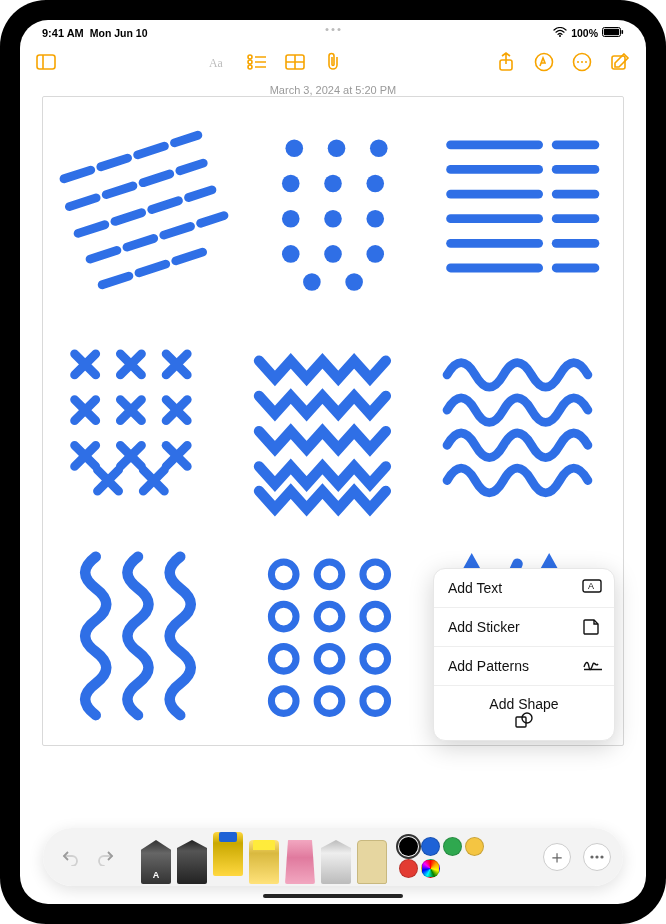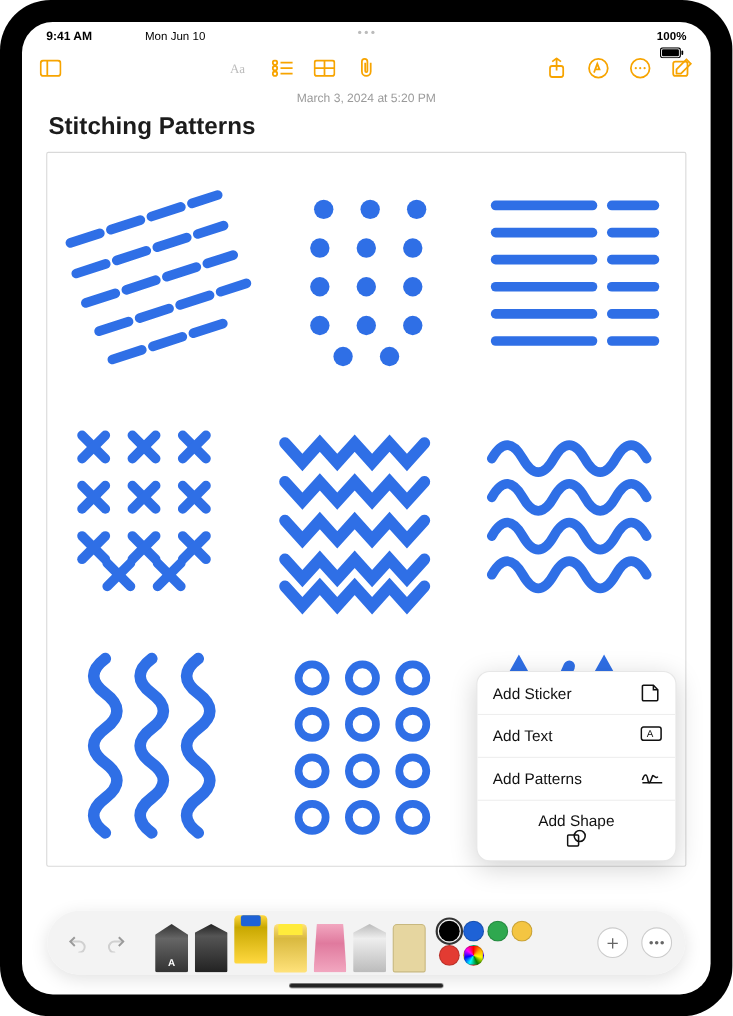--- a/index.html
+++ b/index.html
@@ -31,23 +31,23 @@
   .status-bar {
     height: 22px;
     display: flex;
     justify-content: space-between;
     align-items: center;
     padding: 4px 22px 0 22px;
     font-size: 11px;
     font-weight: 600;
     color: #000;
   }
-  .status-left { display: flex; gap: 24px; align-items: flex-end; }
-  .status-left span:nth-child(2){ font-weight:400; font-size:10.5px;margin-left:24px;}
-  .status-right { display: flex; gap: 4px; align-items: center; font-size:10.5px;flex-direction:column;}
+  .status-left { display: flex; gap: 6px; align-items: flex-end; }
+  .status-left span:nth-child(2){ font-weight:700; font-size:10.5px;}
+  .status-right { display: flex; gap: 4px; align-items: center; font-size:10.5px;}
   .wifi-icon, .battery-icon { display:inline-block; }
   .pill {
     position: absolute; top: 8px; left: 50%; transform: translateX(-50%);
     display:flex; gap:3px;
   }
   .pill span { width:3px; height:3px; border-radius:50%; background:#bbb;}
   
   .top-toolbar {
     height: 40px;
     display: flex; justify-content: space-between; 
@@ -235,21 +235,20 @@
         <span class="tb-icon">
           <svg width="20" height="20" viewBox="0 0 20 20" fill="none" stroke-width="1.6">
               <rect x="2" y="4" width="13" height="13" rx="2"></rect>
               <path d="M14 2l4 4-9 9H5v-4z"></path>
             </svg>
         </span>
       </div>
     </div>
 
     <div class="note-meta">March 3, 2024 at 5:20 PM</div>
-    <div class="note-title">Stitching Patterns</div>
 
     <div class="canvas-wrap">
       <div class="grid3">
 
         <div class="cell">
           <svg viewBox="0 0 100 100">
             <g class="stroke-blue" stroke-width="5" transform="rotate(-18 50 50)">
               <line x1="12" y1="18" x2="28" y2="18"></line>
                 <line x1="34" y1="18" x2="50" y2="18"></line>
                 <line x1="56" y1="18" x2="72" y2="18"></line>
@@ -422,31 +421,31 @@
               <path d="M12 30 l10-18 10 18"></path>
               <path d="M40 30 l8 -18 "></path>
               <path d="M56 30 l10-18 10 18"></path>
             </g>
           </svg>
         </div>
       </div>
 
       <div class="popover">
         <div class="popover-row">
+          <span>Add Text</span>
+          <span class="ic"><svg width="20" height="14" viewBox="0 0 20 14" fill="none" stroke="#111" stroke-width="1.4">
+                <rect x="1" y="1" width="18" height="12" rx="2"></rect>
+                <text x="6" y="10" font-size="9" fill="#111" stroke="none">A</text>
+              </svg></span>
+        </div>
+        <div class="popover-row">
           <span>Add Sticker</span>
           <span class="ic"><svg width="18" height="18" viewBox="0 0 18 18" fill="none" stroke="#111" stroke-width="1.4">
                 <path d="M3 2h9l4 4v9a1 1 0 0 1-1 1H3a1 1 0 0 1-1-1V3a1 1 0 0 1 1-1z"></path>
                 <path d="M12 2v4h4"></path>
-              </svg></span>
-        </div>
-        <div class="popover-row">
-          <span>Add Text</span>
-          <span class="ic"><svg width="20" height="14" viewBox="0 0 20 14" fill="none" stroke="#111" stroke-width="1.4">
-                <rect x="1" y="1" width="18" height="12" rx="2"></rect>
-                <text x="6" y="10" font-size="9" fill="#111" stroke="none">A</text>
               </svg></span>
         </div>
         <div class="popover-row">
           <span>Add Patterns</span>
           <span class="ic"><svg width="22" height="14" viewBox="0 0 22 14" fill="none" stroke="#111" stroke-width="1.4">
                 <path d="M2 10c2-6 4-6 5 0s3 0 4-3 3 3 5 0"></path>
                 <line x1="2" y1="12.5" x2="20" y2="12.5"></line>
               </svg></span>
         </div>
         <div class="popover-row">

